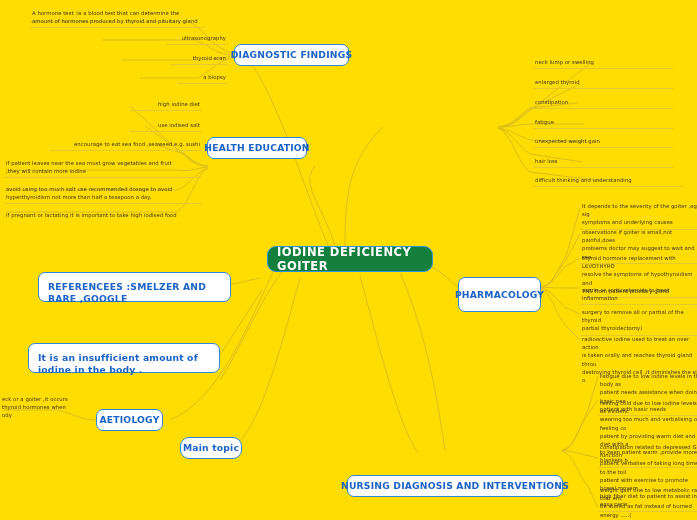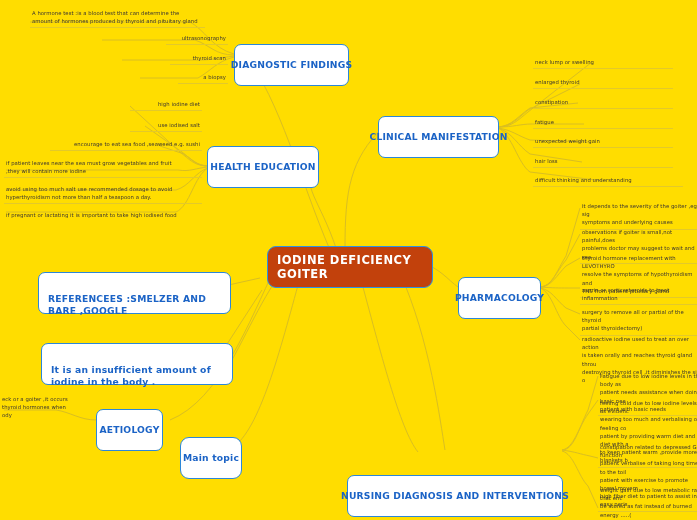--- a/index.html
+++ b/index.html
@@ -26,25 +26,25 @@
     position: absolute;
     box-sizing: border-box;
     border: 1.5px solid #2C87D8;
     border-radius: 7px;
     background: #FFFFFF;
     color: #1B63C6;
     font-weight: bold;
     letter-spacing: 0.2px;
     display: flex;
     align-items: center;
-    padding: 20px 9px;
+    padding: 8px 9px;
     line-height: 1.25;
   }
   .node.center {
-    background: #c2410c;
+    background: #15803d;
     border-color: #2C92E4;
     color: #FFFFFF;
     border-radius: 9px;
     font-size: 11.5px;
     letter-spacing: 0.5px;
     justify-content: center;
   }
   .node.branch {
     font-size: 9.2px;
     justify-content: center;
@@ -125,25 +125,22 @@
   </svg>
 
   <div class="node center" style="left:267px; top:246px; width:166px; height:26px;">
     <span>IODINE DEFICIENCY GOITER</span>
   </div>
 
   <div class="node branch" style="left:234px; top:44px; width:115px; height:22px;">
     <span>DIAGNOSTIC FINDINGS</span>
   </div>
 
-  <div class="node branch" style="left:378px; top:116px; width:121px; height:22px;">
-    <span>CLINICAL MANIFESTATION</span>
-  </div>
-
-  <div class="node branch" style="left:207px; top:146px; width:112px; height:22px;">
+
+  <div class="node branch" style="left:207px; top:137px; width:100px; height:22px;">
     <span>HEALTH EDUCATION</span>
   </div>
 
   <div class="node branch" style="left:458px; top:277px; width:83px; height:35px;text-align:right;">
     <span>PHARMACOLOGY</span>
   </div>
 
   <div class="node branch" style="left:347px; top:439px; width:216px; height:22px;margin-top:36px;">
     <span>NURSING DIAGNOSIS AND INTERVENTIONS</span>
   </div>
@@ -153,21 +150,21 @@
   </div>
 
   <div class="node branch" style="left:180px; top:437px; width:62px; height:22px;border-radius:9px;">
     <span>Main topic</span>
   </div>
 
   <div class="node boxed" style="left:22px; top:272px; width:193px; height:30px;margin-left:16px;">
     <span>REFERENCEES :SMELZER AND BARE ,GOOGLE</span>
   </div>
 
-  <div class="node boxed" style="left:28px; top:343px; width:192px; height:30px;margin-left:13px;">
+  <div class="node boxed" style="left:28px; top:343px; width:192px; height:30px;">
     <span>It is an insufficient amount of iodine in the body .</span>
   </div>
 
   <div class="leaf" style="left:30px; top:8px; width:175px;">A hormone test :is a blood test that can determine the
 amount of hormones produced by thyroid and pituitary gland</div>
   <div class="leaf" style="left:166px; top:33px; width:62px; text-align:right;">ultrasonography</div>
   <div class="leaf" style="left:170px; top:53px; width:58px; text-align:right;">thyroid scan</div>
   <div class="leaf" style="left:178px; top:72px; width:50px; text-align:right;">a biopsy</div>
 
   <div class="leaf" style="left:130px; top:99px; width:72px; text-align:right;">high iodine diet</div>

